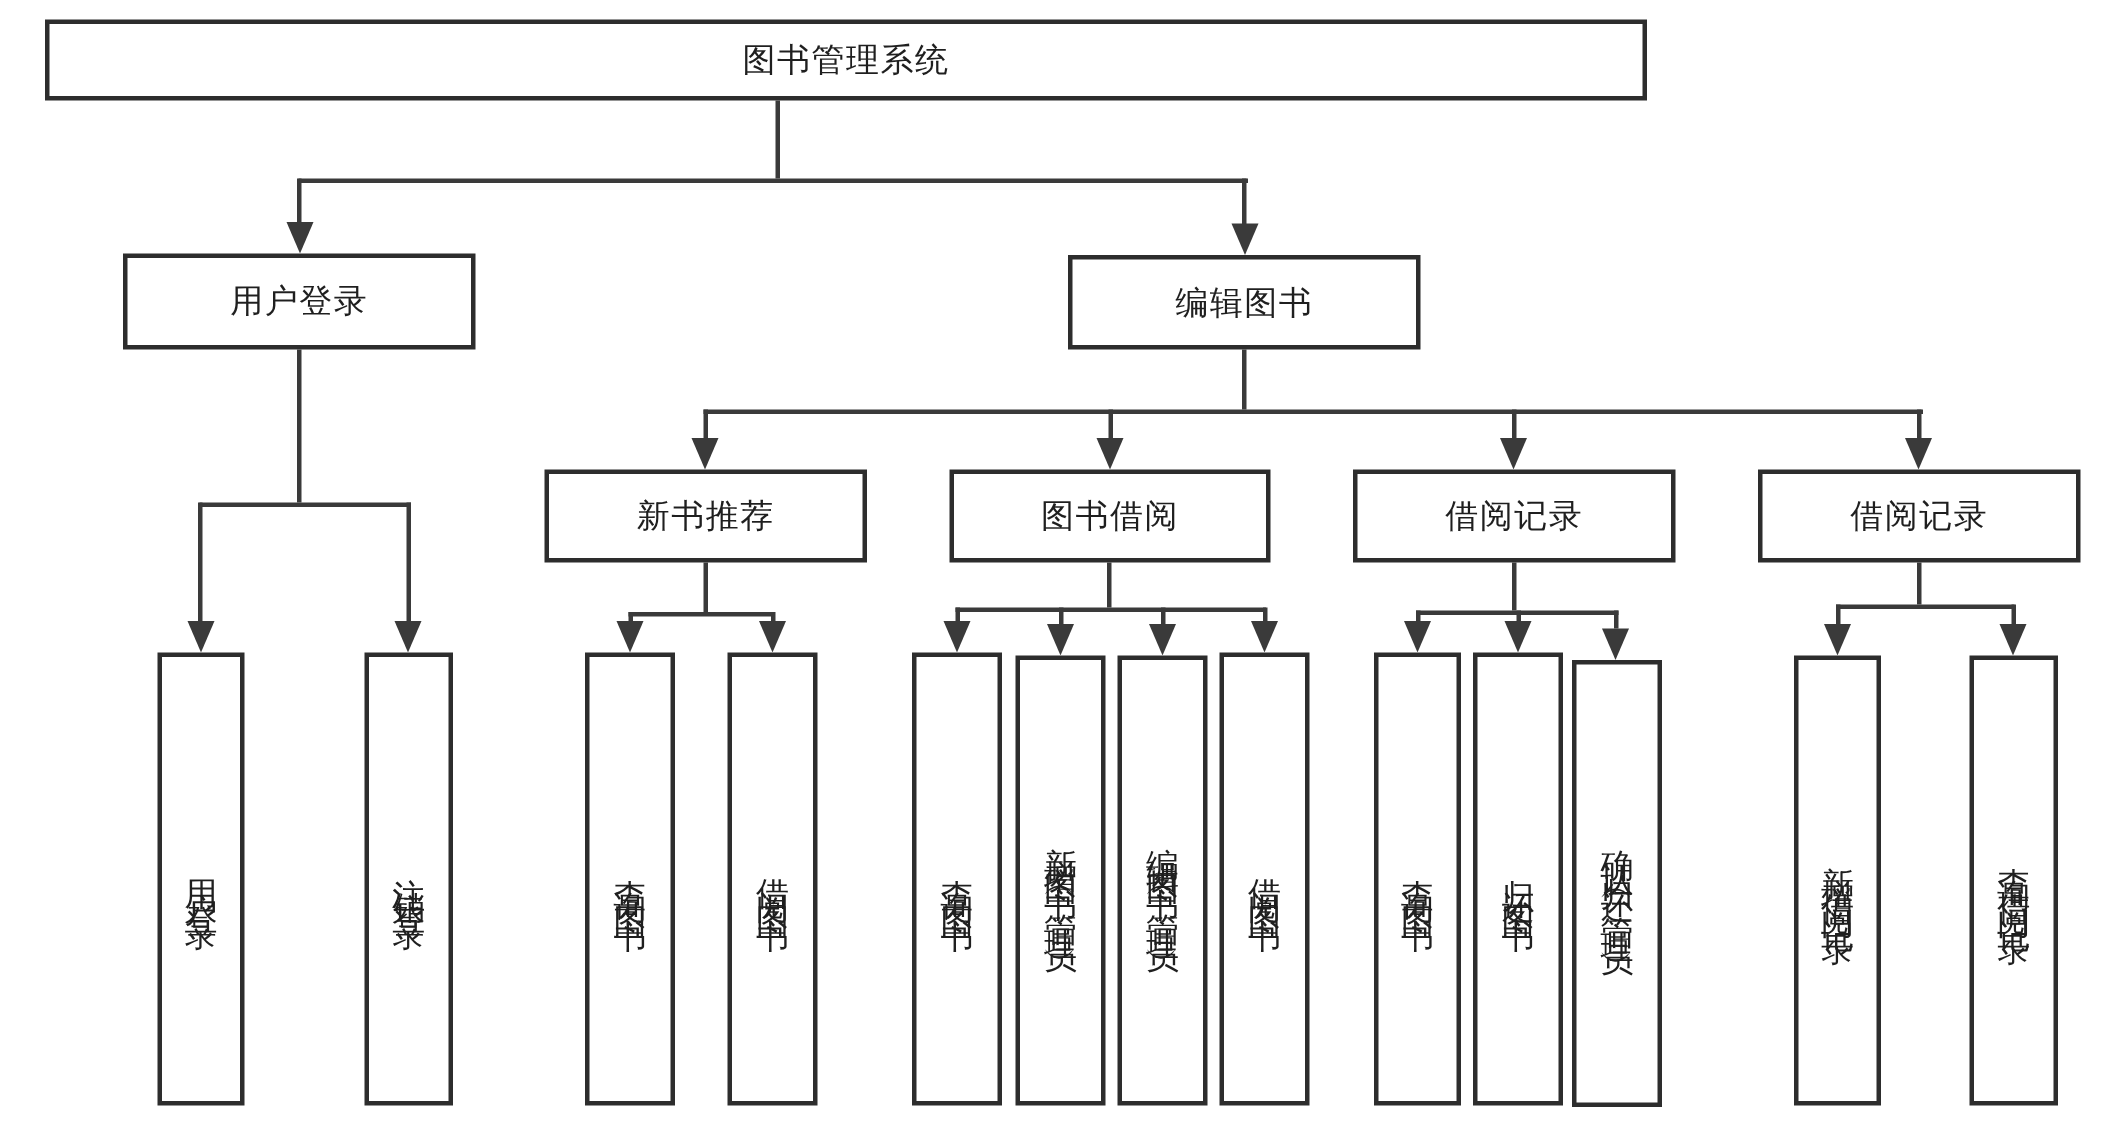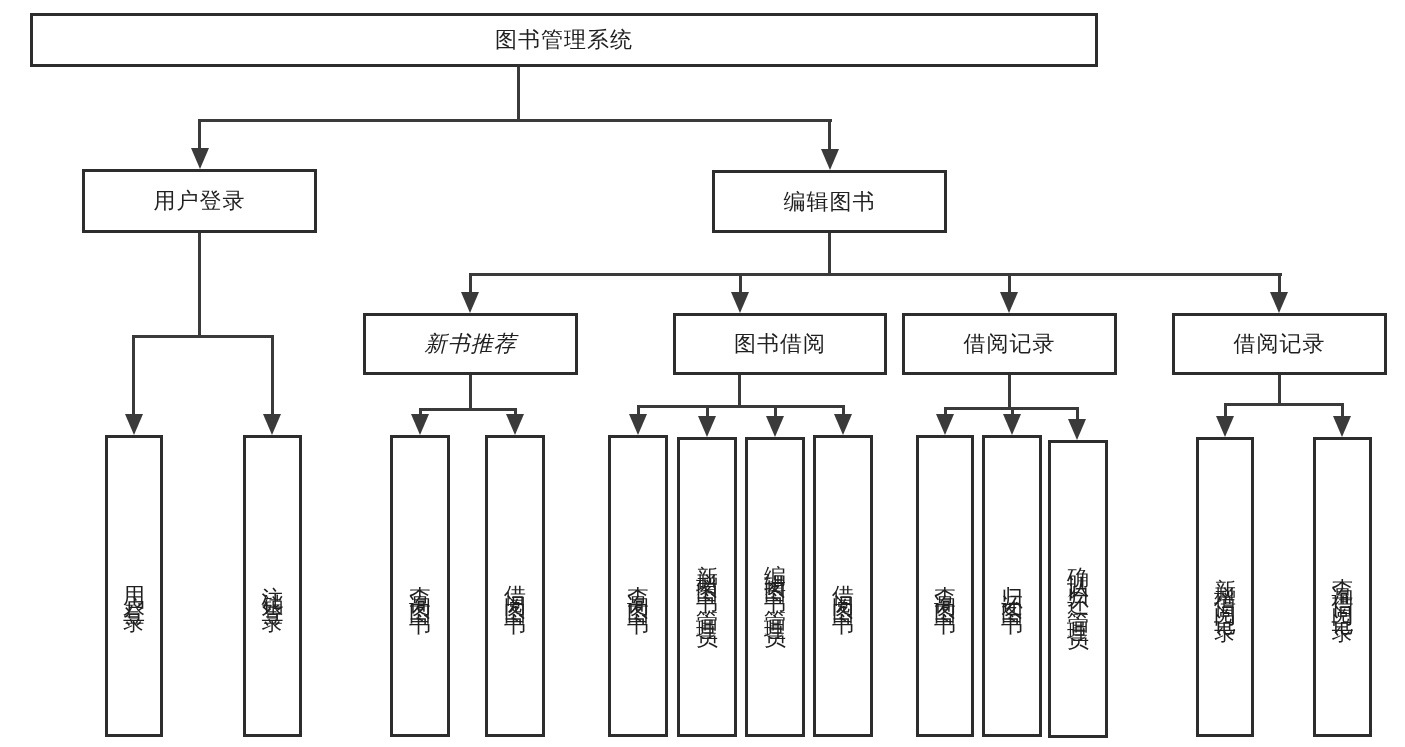--- a/index.html
+++ b/index.html
@@ -66,24 +66,24 @@
   <div class="hl" style="left:469px;top:273px;width:813px;"></div>
   <div class="vl" style="left:469px;top:273px;height:20px;"></div>
   <div class="ah" style="left:461px;top:292px;"></div>
   <div class="vl" style="left:739px;top:273px;height:20px;"></div>
   <div class="ah" style="left:731px;top:292px;"></div>
   <div class="vl" style="left:1008px;top:273px;height:20px;"></div>
   <div class="ah" style="left:1000px;top:292px;"></div>
   <div class="vl" style="left:1278px;top:273px;height:20px;"></div>
   <div class="ah" style="left:1270px;top:292px;"></div>
 
-  <div class="node" style="left:363px;top:313px;width:215px;height:62px;font-style:italic;">
+  <div class="node" style="left:363px;top:313px;width:215px;height:62px;">
     <span>新书推荐</span>
   </div>
-  <div class="node" style="left:633px;top:313px;width:214px;height:62px;margin-left:40px;">
+  <div class="node" style="left:633px;top:313px;width:214px;height:62px;">
     <span>图书借阅</span>
   </div>
   <div class="node" style="left:902px;top:313px;width:215px;height:62px;">
     <span>借阅记录</span>
   </div>
   <div class="node" style="left:1172px;top:313px;width:215px;height:62px;">
     <span>借阅记录</span>
   </div>
 
   <div class="vl" style="left:469px;top:375px;height:33px;"></div>

